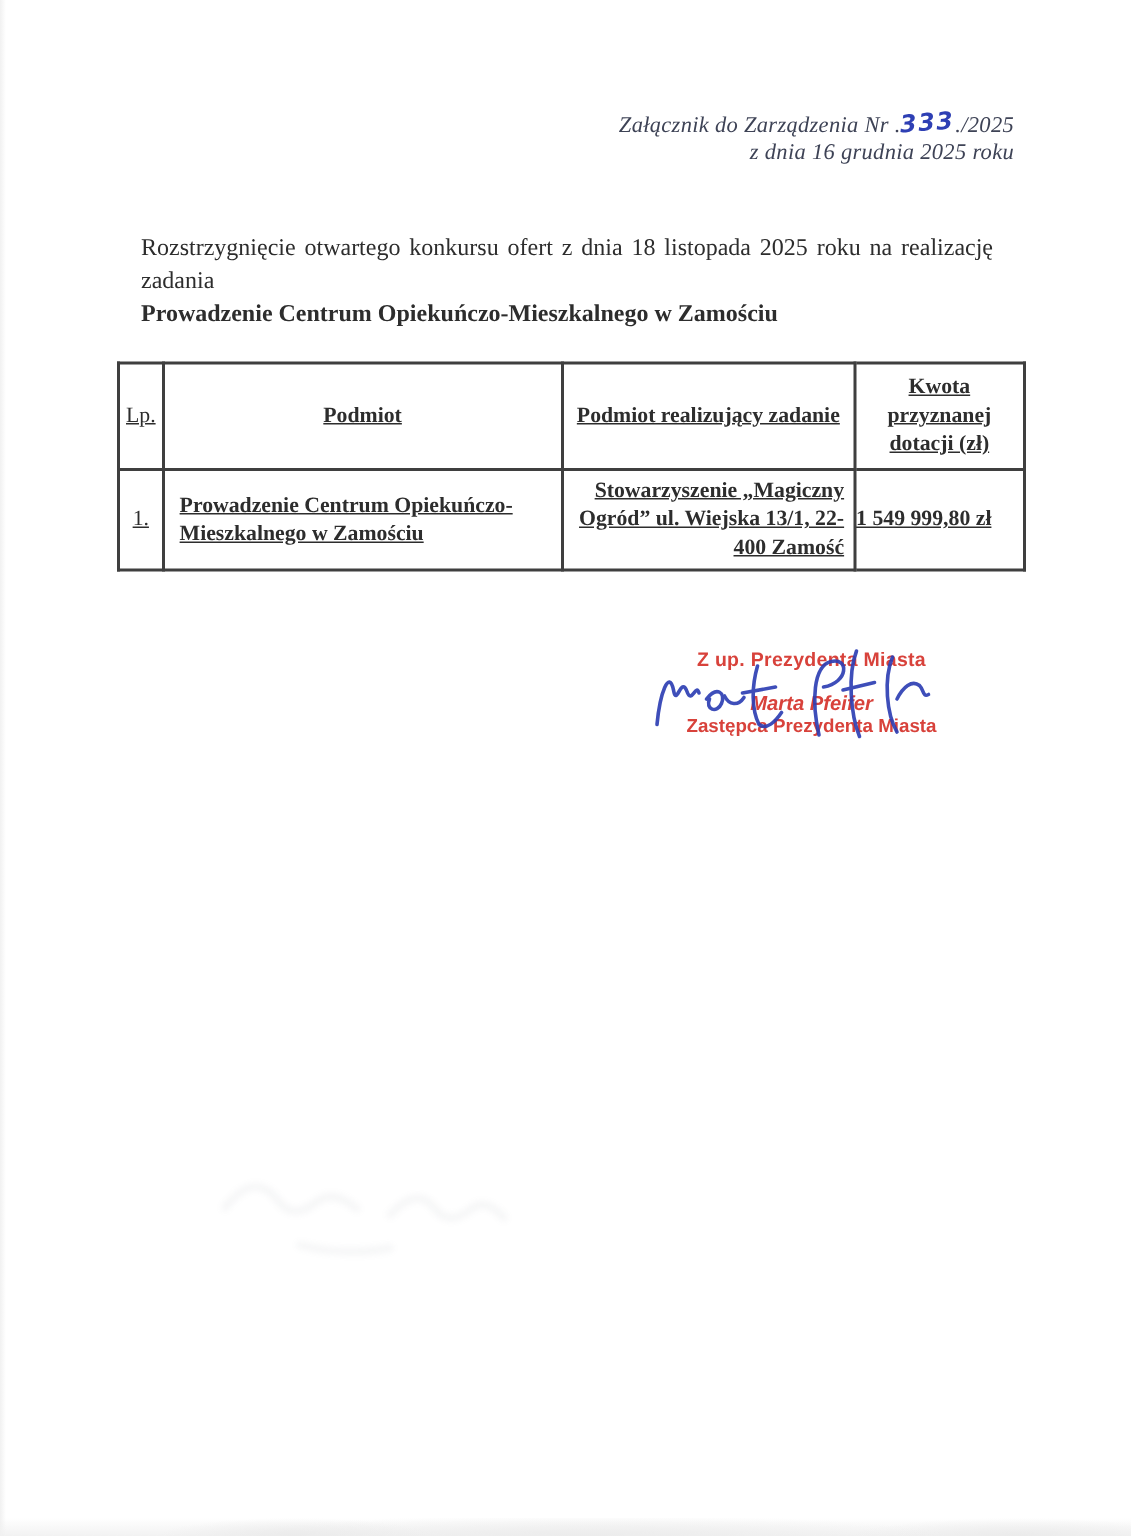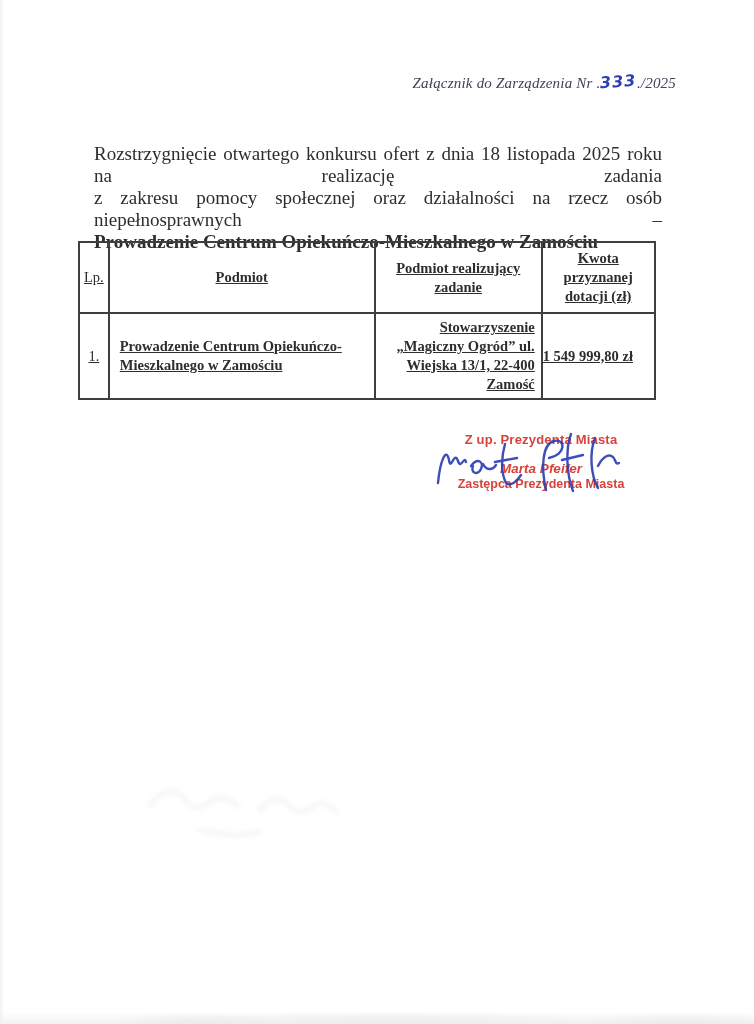--- a/index.html
+++ b/index.html
@@ -33,22 +33,22 @@
     font-style:italic;
     font-weight:bold;
     color:var(--ink-blue);
     font-size:16px;
     letter-spacing:1px;
     display:inline-block;
     transform:rotate(-4deg) translateY(-1px);
   }
   
   .intro{
-    position:absolute; left:94px; top:143px; width:568px;
-    font-size:19px; line-height:22px;
+    position:absolute; left:94px; top:155px; width:568px;
+    font-size:16px; line-height:22px;
     color:var(--body-text);
   }
   .just{ text-align:justify; text-align-last:justify; }
   .bold-line{ font-weight:bold; }
   
   .grants{
     position:absolute; left:78px; top:241px;
     border-collapse:collapse;
     table-layout:fixed;
     font-size:14.5px; line-height:19px;
@@ -56,21 +56,21 @@
   }
   .grants th,.grants td{
     border:2px solid var(--table-border);
     vertical-align:middle;
     text-decoration:underline;
   }
   .grants th{ font-weight:normal; text-align:center; padding:6px 4px; height:60px; }
   .grants th.b{ font-weight:bold; }
   .col-lp{ width:22px; }
   .col-task{ width:266px; }
-  .col-entity{ width:167px; }
+  .col-entity{ width:195px; }
   .col-amount{ width:113px; }
   .grants td{ height:66px; }
   .c-lp{ text-align:center; }
   .c-task{ font-weight:bold; padding:4px 6px 4px 10px; text-align:left; }
   .c-entity{ font-weight:bold; padding:4px 6px 4px 8px; text-align:right; }
   .c-amount{ font-weight:bold; text-align:left; }
   
   .stamp{
     position:absolute; left:448px; top:432px; width:186px;
     text-align:center;
@@ -114,25 +114,25 @@
     background:linear-gradient(to right,#f1f1f1,rgba(241,241,241,0));
   }
 </style>
 </head>
 <body>
 
 <div class="page">
 
   <div class="doc-header">
     <div class="h-line"><span>Załącznik do Zarządzenia Nr .</span><span class="ink">333</span><span>./2025</span></div>
+    <div class="h-line">z dnia 16 grudnia 2025 roku</div>
   </div>
 
   <div class="intro">
     <div class="just">Rozstrzygnięcie otwartego konkursu ofert z dnia 18 listopada 2025 roku na realizację zadania</div>
-    <div class="just">z zakresu pomocy społecznej oraz działalności na rzecz osób niepełnosprawnych –</div>
     <div class="bold-line">Prowadzenie Centrum Opiekuńczo-Mieszkalnego w Zamościu</div>
   </div>
 
   <table class="grants">
     <thead>
       <tr>
         <th class="col-lp">Lp.</th>
         <th class="col-task b">Podmiot</th>
         <th class="col-entity b">Podmiot realizujący zadanie</th>
         <th class="col-amount b">Kwota przyznanej dotacji (zł)</th>

